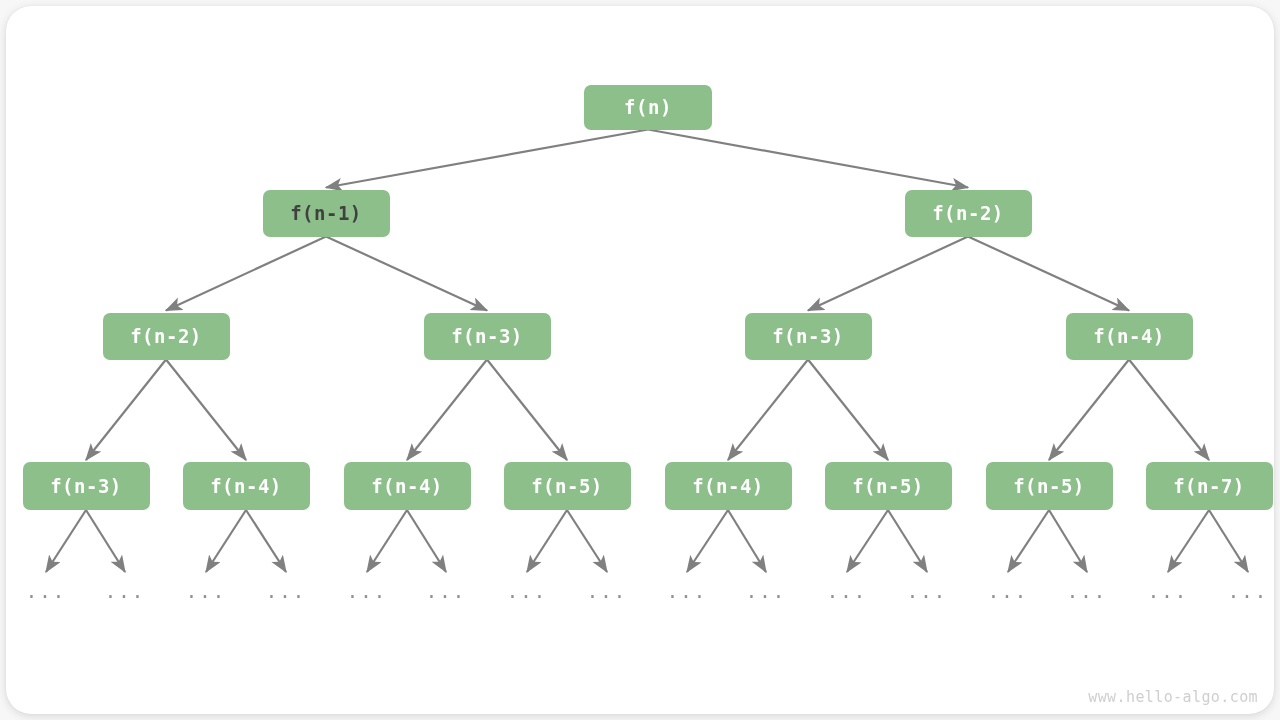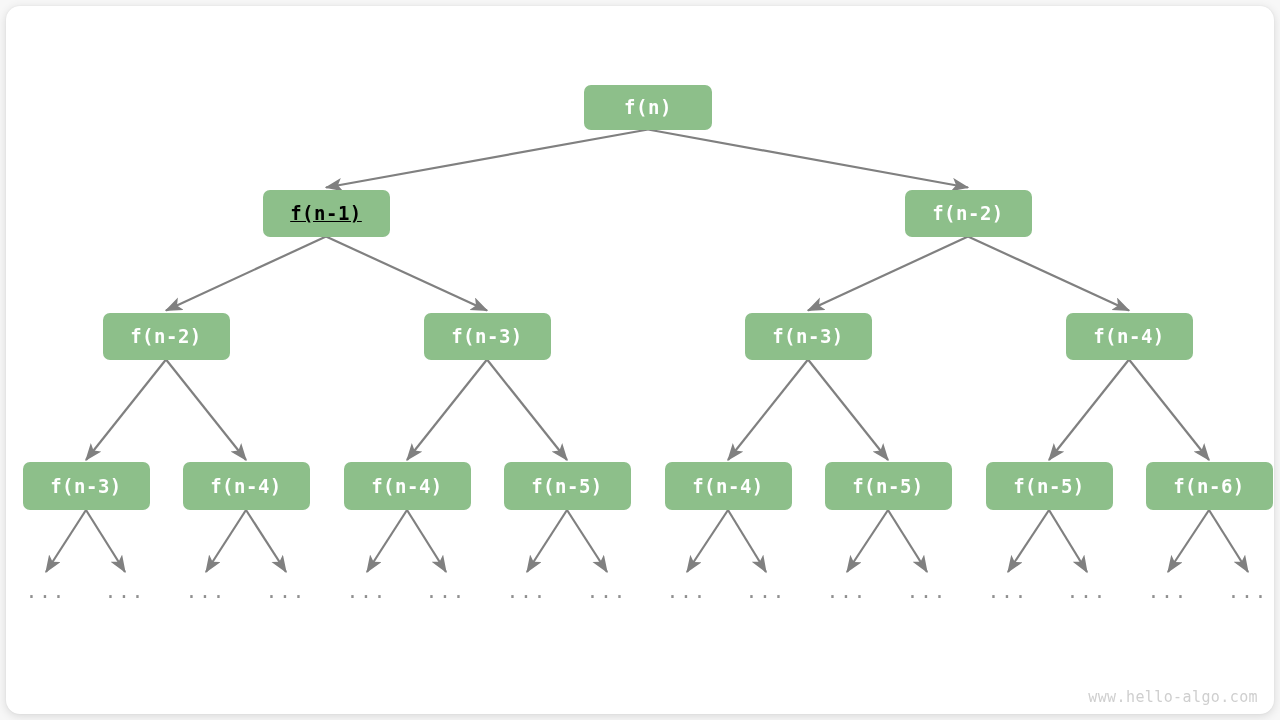--- a/index.html
+++ b/index.html
@@ -13,21 +13,21 @@
     font-family: "DejaVu Sans Mono", monospace;
     overflow: hidden;
   }
   #card {
     position: absolute;
     left: 6px;
     top: 6px;
     width: 1268px;
     height: 708px;
     background: #ffffff;
-    border-radius: 14px;
+    border-radius: 25px;
     box-shadow: 0 2px 10px rgba(0,0,0,0.13), 0 0 2px rgba(0,0,0,0.06);
     overflow: hidden;
   }
   #stage {
     position: absolute;
     left: 0;
     top: 0;
     width: 1280px;
     height: 720px;
   }
@@ -121,21 +121,21 @@
           <line x1="1043" y1="504" x2="1002" y2="566" stroke="#808080" stroke-width="2.2" marker-end="url(#arrowhead)"></line>
           <line x1="1043" y1="504" x2="1081" y2="566" stroke="#808080" stroke-width="2.2" marker-end="url(#arrowhead)"></line>
           <line x1="1203" y1="504" x2="1162" y2="566" stroke="#808080" stroke-width="2.2" marker-end="url(#arrowhead)"></line>
           <line x1="1203" y1="504" x2="1242" y2="566" stroke="#808080" stroke-width="2.2" marker-end="url(#arrowhead)"></line>
         </g>
     </svg>
     <div id="nodes-group">
         <div class="node" style="left: 578px; top: 78.5px; width: 128px; height: 45px; background: rgb(141, 191, 138); color: rgb(255, 255, 255);">
           <span class="node-label">f(n)</span>
         </div>
-        <div class="node" style="left: 256.5px; top: 183.5px; width: 127px; height: 47px; background: rgb(141, 191, 138); color: #000000; text-decoration: underline;">
+        <div class="node" style="left: 256.5px; top: 183.5px; width: 127px; height: 47px; background: rgb(141, 191, 138); color: #404040;">
           <span class="node-label">f(n-1)</span>
         </div>
         <div class="node" style="left: 898.5px; top: 183.5px; width: 127px; height: 47px; background: rgb(141, 191, 138); color: rgb(255, 255, 255);">
           <span class="node-label">f(n-2)</span>
         </div>
         <div class="node" style="left: 96.5px; top: 306.5px; width: 127px; height: 47px; background: rgb(141, 191, 138); color: rgb(255, 255, 255);">
           <span class="node-label">f(n-2)</span>
         </div>
         <div class="node" style="left: 417.5px; top: 306.5px; width: 127px; height: 47px; background: rgb(141, 191, 138); color: rgb(255, 255, 255);">
           <span class="node-label">f(n-3)</span>
@@ -161,21 +161,21 @@
         <div class="node" style="left: 658.5px; top: 456px; width: 127px; height: 48px; background: rgb(141, 191, 138); color: rgb(255, 255, 255);">
           <span class="node-label">f(n-4)</span>
         </div>
         <div class="node" style="left: 818.5px; top: 456px; width: 127px; height: 48px; background: rgb(141, 191, 138); color: rgb(255, 255, 255);">
           <span class="node-label">f(n-5)</span>
         </div>
         <div class="node" style="left: 979.5px; top: 456px; width: 127px; height: 48px; background: rgb(141, 191, 138); color: rgb(255, 255, 255);">
           <span class="node-label">f(n-5)</span>
         </div>
         <div class="node" style="left: 1139.5px; top: 456px; width: 127px; height: 48px; background: rgb(141, 191, 138); color: rgb(255, 255, 255);">
-          <span class="node-label">f(n-6)</span>
+          <span class="node-label">f(n-7)</span>
         </div>
       </div>
     <div id="ellipsis-group">
         <div class="ellipsis" style="left: 40px; top: 574px; color: rgb(144, 144, 144);">...</div>
         <div class="ellipsis" style="left: 119px; top: 574px; color: rgb(144, 144, 144);">...</div>
         <div class="ellipsis" style="left: 200px; top: 574px; color: rgb(144, 144, 144);">...</div>
         <div class="ellipsis" style="left: 280px; top: 574px; color: rgb(144, 144, 144);">...</div>
         <div class="ellipsis" style="left: 361px; top: 574px; color: rgb(144, 144, 144);">...</div>
         <div class="ellipsis" style="left: 440px; top: 574px; color: rgb(144, 144, 144);">...</div>
         <div class="ellipsis" style="left: 521px; top: 574px; color: rgb(144, 144, 144);">...</div>

